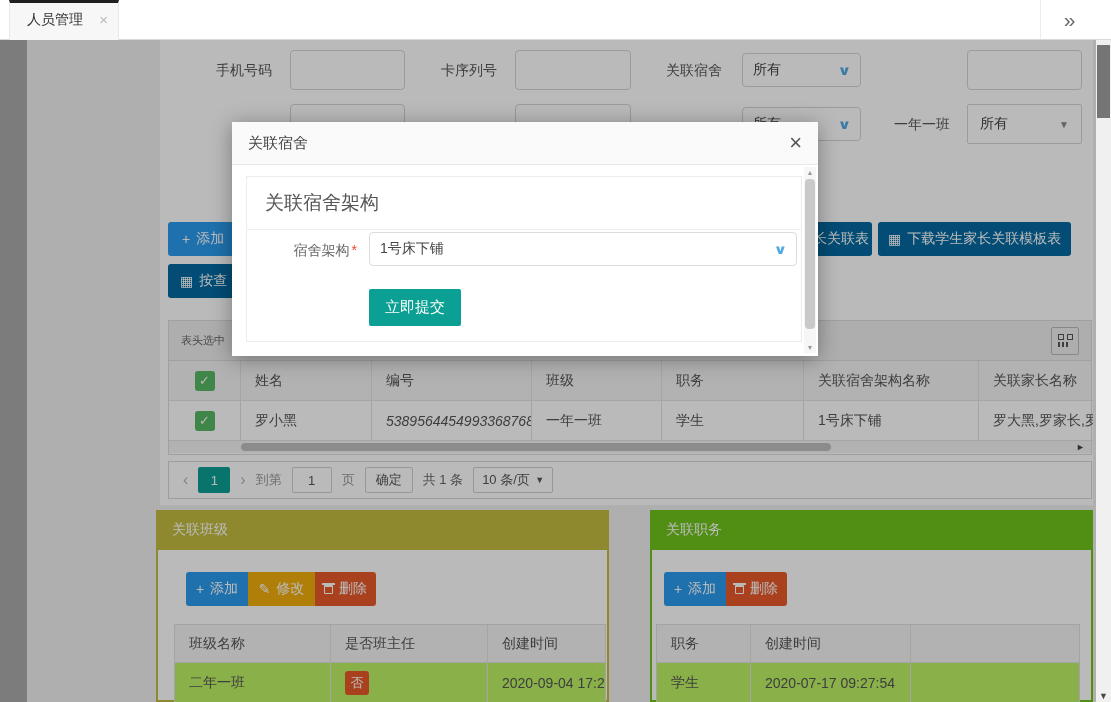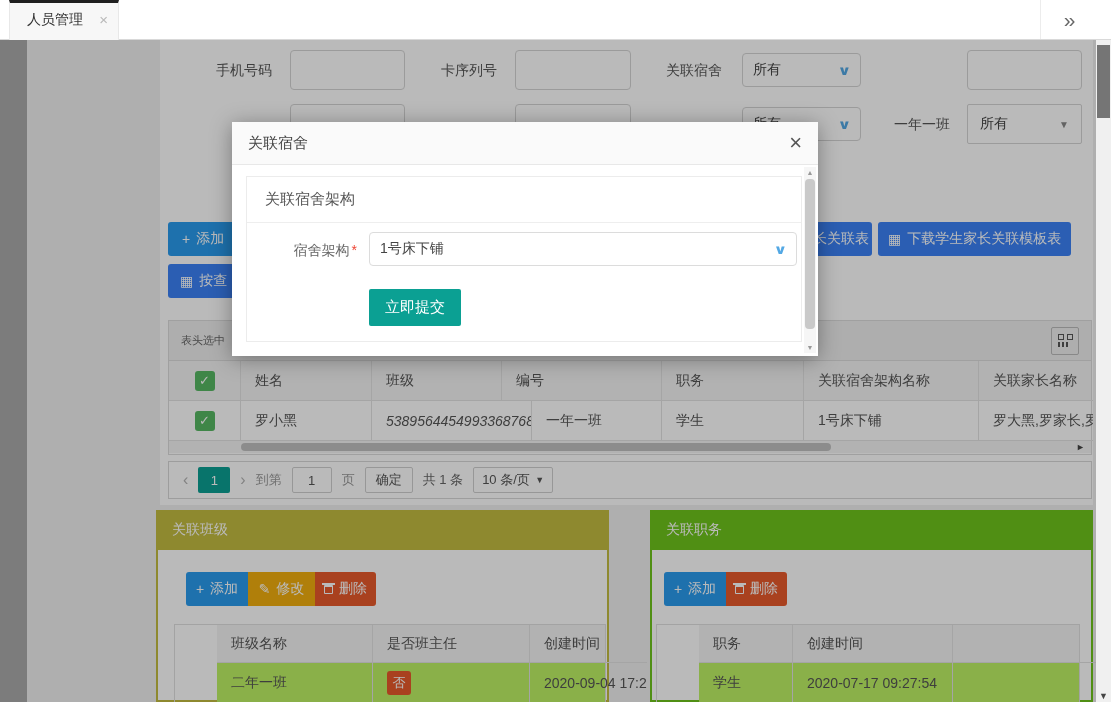--- a/index.html
+++ b/index.html
@@ -38,21 +38,21 @@
               display:flex; align-items:center; padding:0 10px; font-size:14px; color:#444; }
   .f-select .chev { margin-left:auto; color:#53a8e4; font-size:13px; font-weight:bold; transform:scaleX(1.3); }
   .f-native { background:#fff; border:1px solid #d5d5d5; border-radius:2px; height:40px;
               display:flex; align-items:center; padding:0 12px; font-size:14px; color:#444; }
   .f-native .arr { margin-left:auto; color:#888; font-size:10px; }
 
   
   .btn { display:flex; align-items:center; justify-content:center; gap:6px; height:34px;
          color:#fff; font-size:14px; border-radius:3px; cursor:pointer; white-space:nowrap; }
   .btn-blue  { background:#2a9bee; }
-  .btn-teal  { background:#3b82f6; }
+  .btn-teal  { background:#0369a1; }
   .btn-yellow{ background:#f2ae0f; }
   .btn-red   { background:#e85a2b; }
   .icon-trash { display:inline-block; width:9px; height:9px; border:1px solid #fff; border-top:2px solid #fff; border-radius:1px;
                 position:relative; }
   .icon-trash::before { content:""; position:absolute; left:-3px; top:-4px; width:13px; height:2px; background:#fff; }
 
   
   .table-wrap { left:168px; top:320px; width:924px; height:135px; border:1px solid #dcdcdc; background:#fff; }
   .t-toolbar { height:40px; background:#efefef; border-bottom:1px solid #dcdcdc; display:flex; align-items:center; padding:0 12px; }
   .t-toolbar-label { font-size:11px; color:#666; }
@@ -94,40 +94,40 @@
   
   .panel { top:510px; height:192px; }
   .panel-head { height:40px; display:flex; align-items:center; padding:0 16px; color:#fff; font-size:14px; }
   .panel-body { position:relative; background:#fff; height:152px; border-width:0 2px 2px 2px; border-style:solid; }
   .p-olive { background:#c3bc41; } .b-olive { border-color:#c3bc41; }
   .p-green { background:#6ec41c; } .b-green { border-color:#6ec41c; }
   .p-btns { position:absolute; top:22px; display:flex; }
   .p-btns .btn { border-radius:0; }
   .p-btns .btn:first-child { border-radius:3px 0 0 3px; }
   .p-btns .btn:last-child  { border-radius:0 3px 3px 0; }
-  .ptable { position:absolute; top:74px; border:1px solid #e0e0e0; border-bottom:none;padding-left:42px; }
+  .ptable { position:absolute; top:74px; border:1px solid #e0e0e0; border-bottom:none; }
   .ptable .trow { height:38px; }
   .ptable .trow.body { height:40px; background:#bef264; }
   .badge { min-width:24px; height:24px; padding:0 5px; background:#e85a2b; color:#fff; border-radius:3px;
            display:flex; align-items:center; justify-content:center; font-size:13px; }
 
   
   .mask { left:0; top:40px; width:1096px; height:662px; background:rgba(0,0,0,0.27); z-index:5; }
   .modal { left:232px; top:122px; width:586px; height:234px; background:#fff; z-index:10;
            box-shadow:0 3px 20px rgba(0,0,0,0.35); }
   .m-head { height:43px; background:#fafafa; border-bottom:1px solid #e8e8e8; display:flex; align-items:center; padding:0 16px; }
   .m-title { font-size:15px; color:#444; }
   .m-close { margin-left:auto; font-size:22px; color:#555; cursor:pointer; line-height:1; }
   .m-body { position:relative; height:190px; }
   .m-scroll { position:absolute; right:2px; top:2px; width:12px; height:186px; background:#f6f6f6; }
   .m-scroll .up, .m-scroll .dn { position:absolute; left:0; width:12px; text-align:center; font-size:7px; color:#999; }
   .m-scroll .up { top:2px; } .m-scroll .dn { bottom:2px; }
   .m-thumb { position:absolute; left:1px; top:12px; width:10px; height:150px; background:#c9c9c9; border-radius:4px; }
   .m-section { position:absolute; left:14px; top:11px; width:556px; height:166px; border:1px solid #ececec; }
-  .m-sec-title { padding:13px 18px; font-size:15px; color:#555; border-bottom:1px solid #eee; }
+  .m-sec-title { padding:13px 18px; font-size:19px; color:#555; border-bottom:1px solid #eee; }
   .m-field-label { position:absolute; left:14px; top:65px; width:96px; text-align:right; font-size:14px; color:#666; }
   .m-req { color:#e43; margin-left:2px; }
   .m-select { position:absolute; left:122px; top:55px; width:428px; height:34px; border:1px solid #dcdcdc; border-radius:4px;
               display:flex; align-items:center; padding:0 10px; font-size:14px; color:#444; }
   .m-select .chev { margin-left:auto; color:#53a8e4; font-size:13px; font-weight:bold; transform:scaleX(1.3); }
   .m-submit { position:absolute; left:122px; top:112px; width:92px; height:37px; background:#0ba093; color:#fff;
               font-size:15px; display:flex; align-items:center; justify-content:center; border-radius:2px; cursor:pointer; }
 </style>
 </head>
 <body>
@@ -201,22 +201,22 @@
           </span>
       </div>
     </div>
     <div class="trow head">
       <div class="tcell ck" style="width:72px;">
         <span class="checkbox">
             <span>✓</span>
           </span>
       </div>
       <div class="tcell" style="width:131px;">姓名</div>
+      <div class="tcell" style="width:160px;">编号</div>
       <div class="tcell" style="width:130px;">班级</div>
-      <div class="tcell" style="width:160px;">编号</div>
       <div class="tcell" style="width:142px;">职务</div>
       <div class="tcell" style="width:175px;">关联宿舍架构名称</div>
       <div class="tcell" style="width:114px;border-right:none;font-family:Liberation Serif, serif;">关联家长名称</div>
     </div>
     <div class="trow">
       <div class="tcell ck" style="width:72px;">
         <span class="checkbox">
             <span>✓</span>
           </span>
       </div>

